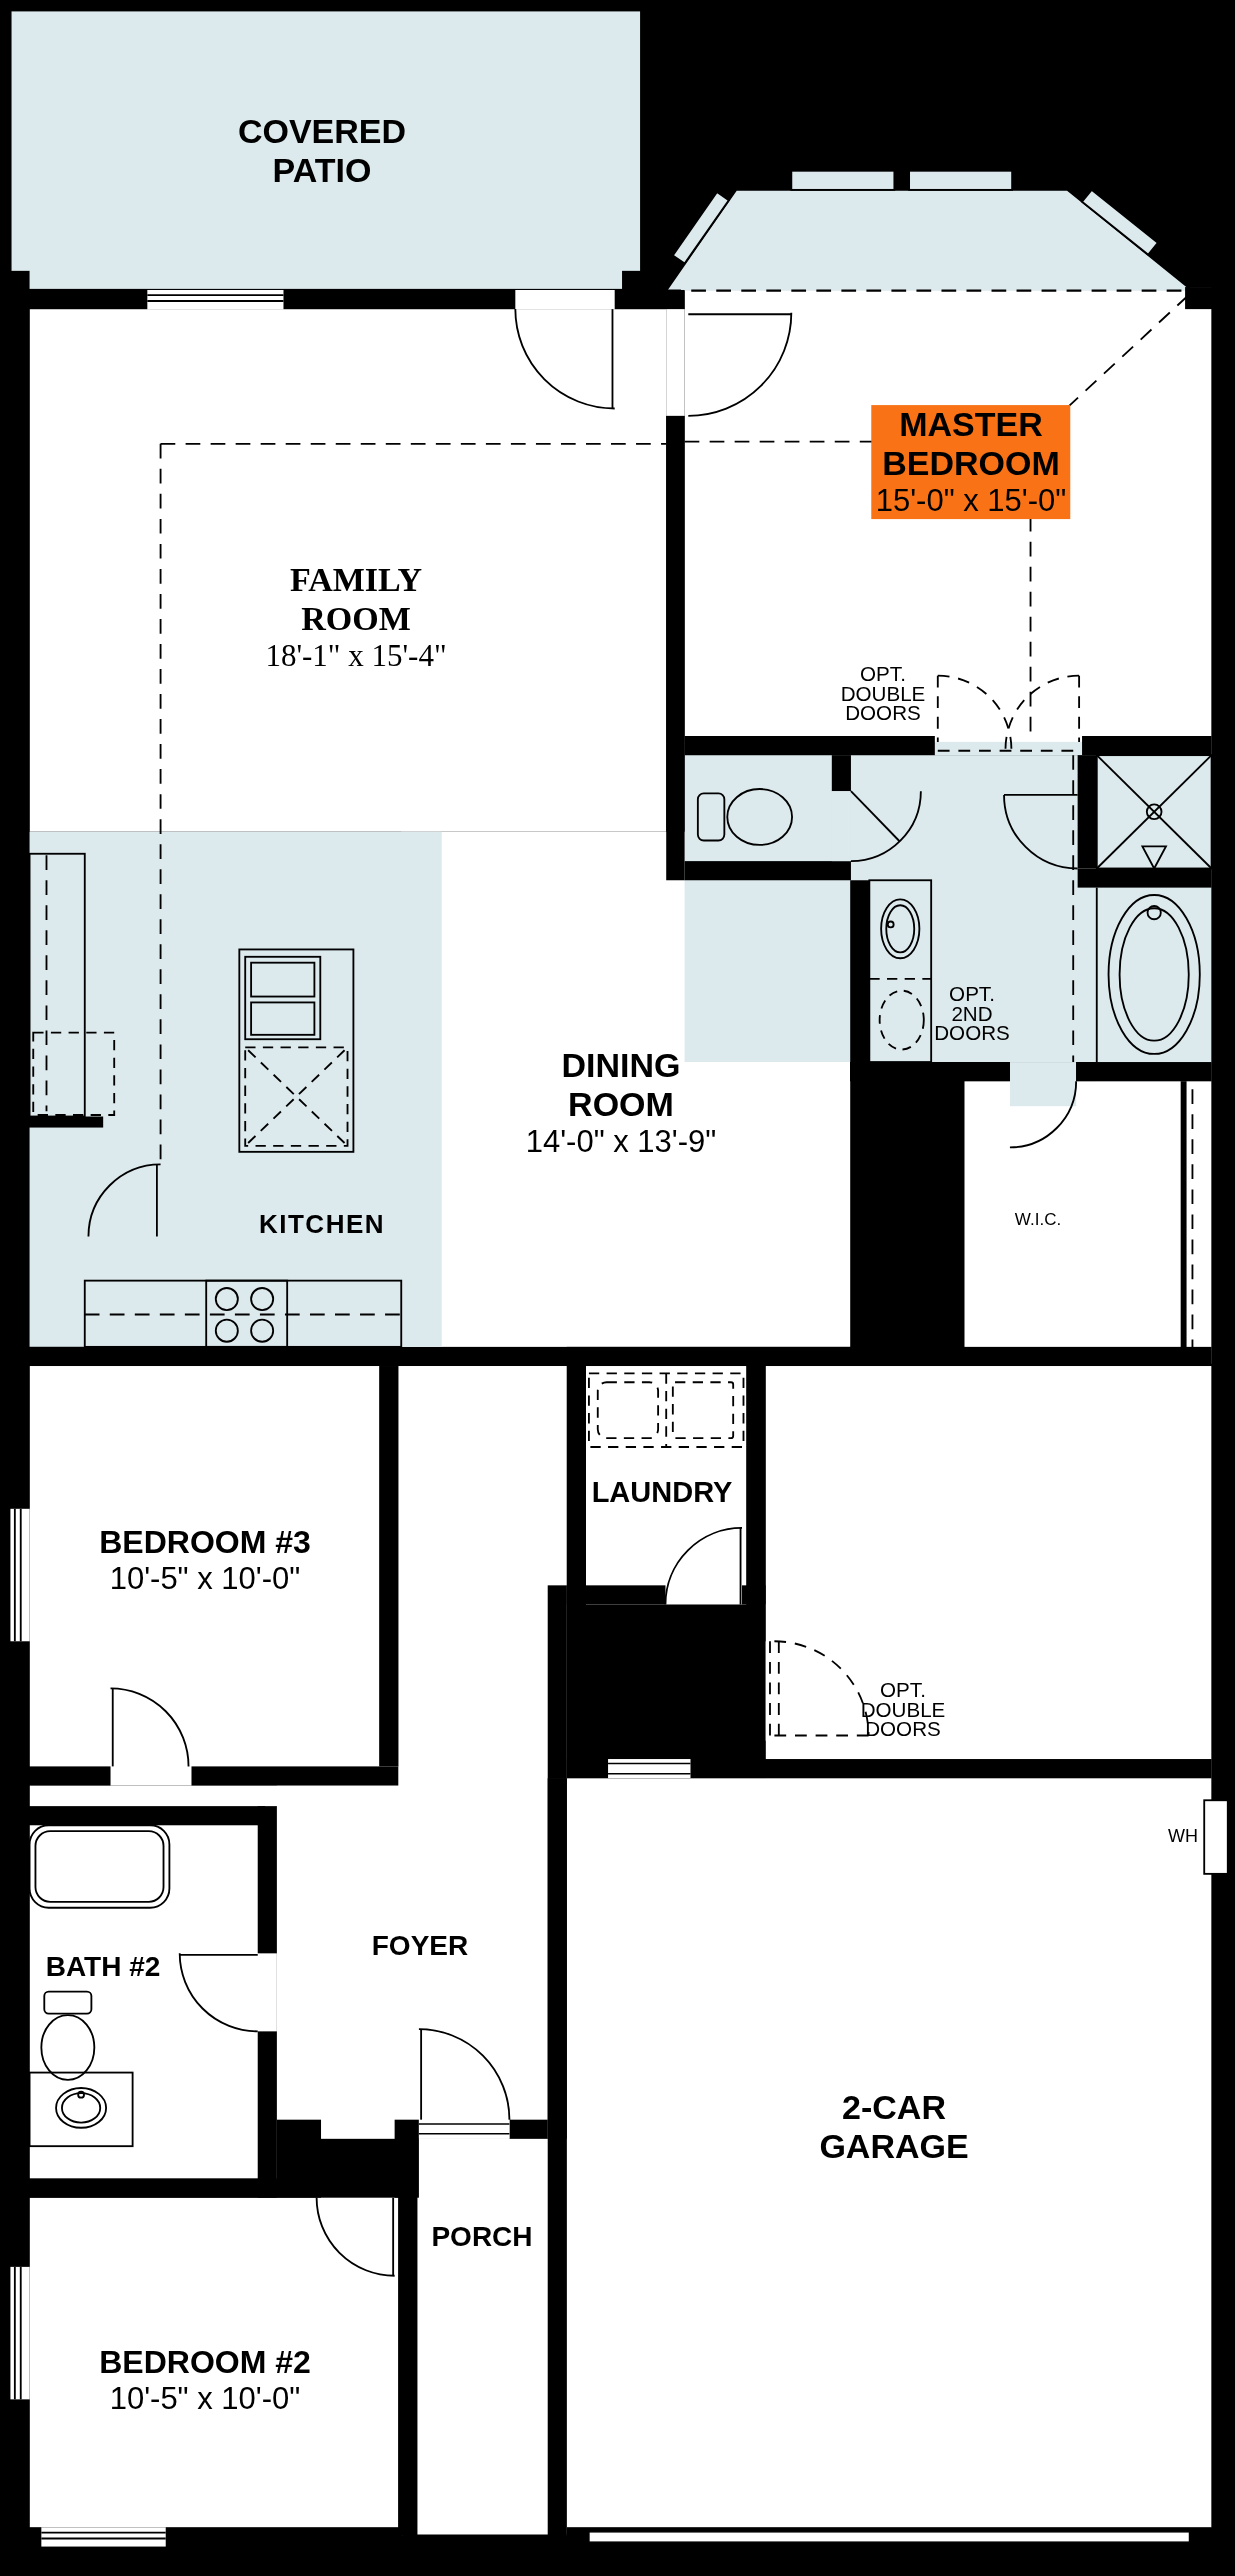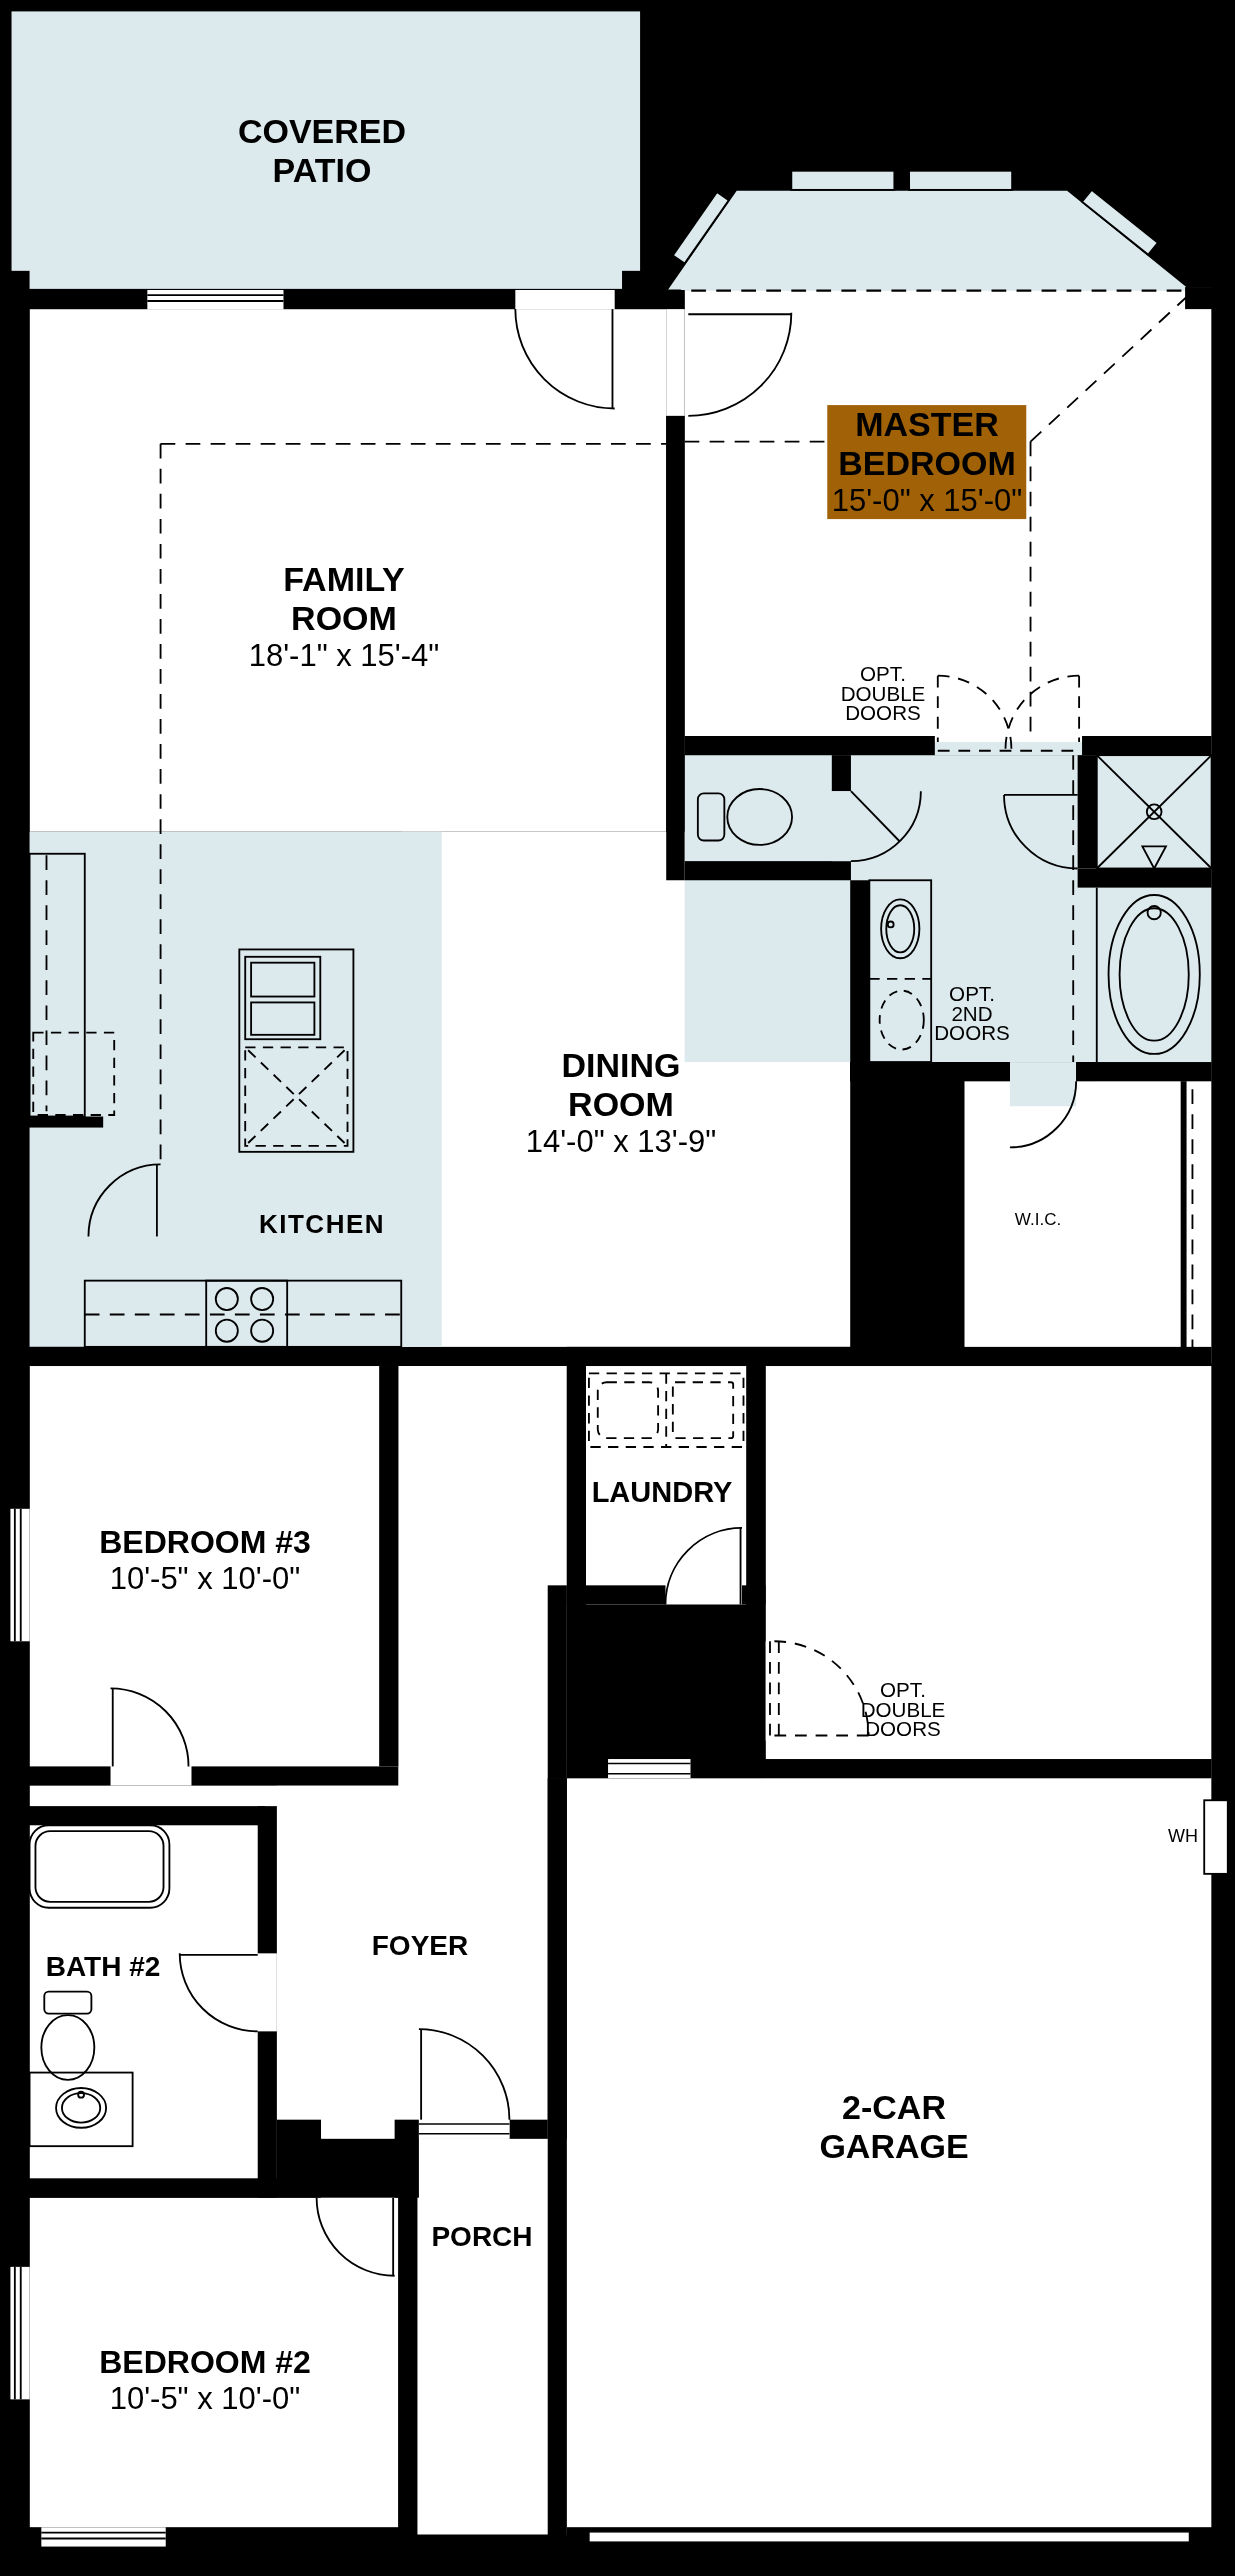--- a/index.html
+++ b/index.html
@@ -9,21 +9,21 @@
   .lbl{position:absolute;transform:translate(-50%,-50%);text-align:center;white-space:nowrap;line-height:1.15;}
   .nm{font-weight:bold;font-size:34px;}
   .nm44{font-weight:bold;font-size:32px;}
   .dim{font-size:31px;}
   .k{font-weight:bold;font-size:26px;letter-spacing:1.5px;margin-left:47px;}
   .mid{font-weight:bold;font-size:29px;}
   .sm38{font-weight:bold;font-size:28px;}
   .ann{font-size:20.6px;line-height:0.95;}
   .plain32{font-size:17px;}
   .plain30{font-size:18px;}
-  .knock{background:#a16207;padding:0 4.4px;}
+  .knock{background:#f97316;padding:0 4.4px;margin-left:44px;}
 </style>
 </head>
 <body>
 
 <div id="plan">
 
 <svg width="1236" height="2576" viewBox="0 0 1679 3500">
 
   <g>
     <rect x="14" y="14" width="857" height="380" fill="#dce9ed" stroke="#000" stroke-width="3"></rect>
@@ -261,21 +261,21 @@
 
     <rect x="1636" y="2446" width="32" height="100" fill="#fff"></rect>
   </g>
 </svg>
 
 <div class="lbl" style="left:322px;top:151px;">
   <div class="nm">COVERED</div>
   <div class="nm">PATIO</div>
 </div>
 
-<div class="lbl" style="left:344px;top:617px;">
+<div class="lbl" style="left:356px;top:617px;font-family:Liberation Serif, serif;">
   <div class="nm">FAMILY</div>
   <div class="nm">ROOM</div>
   <div class="dim">18'-1" x 15'-4"</div>
 </div>
 
 <div class="lbl knock" style="left:927px;top:462px;">
   <div class="nm">MASTER</div>
   <div class="nm">BEDROOM</div>
   <div class="dim">15'-0" x 15'-0"</div>
 </div>

